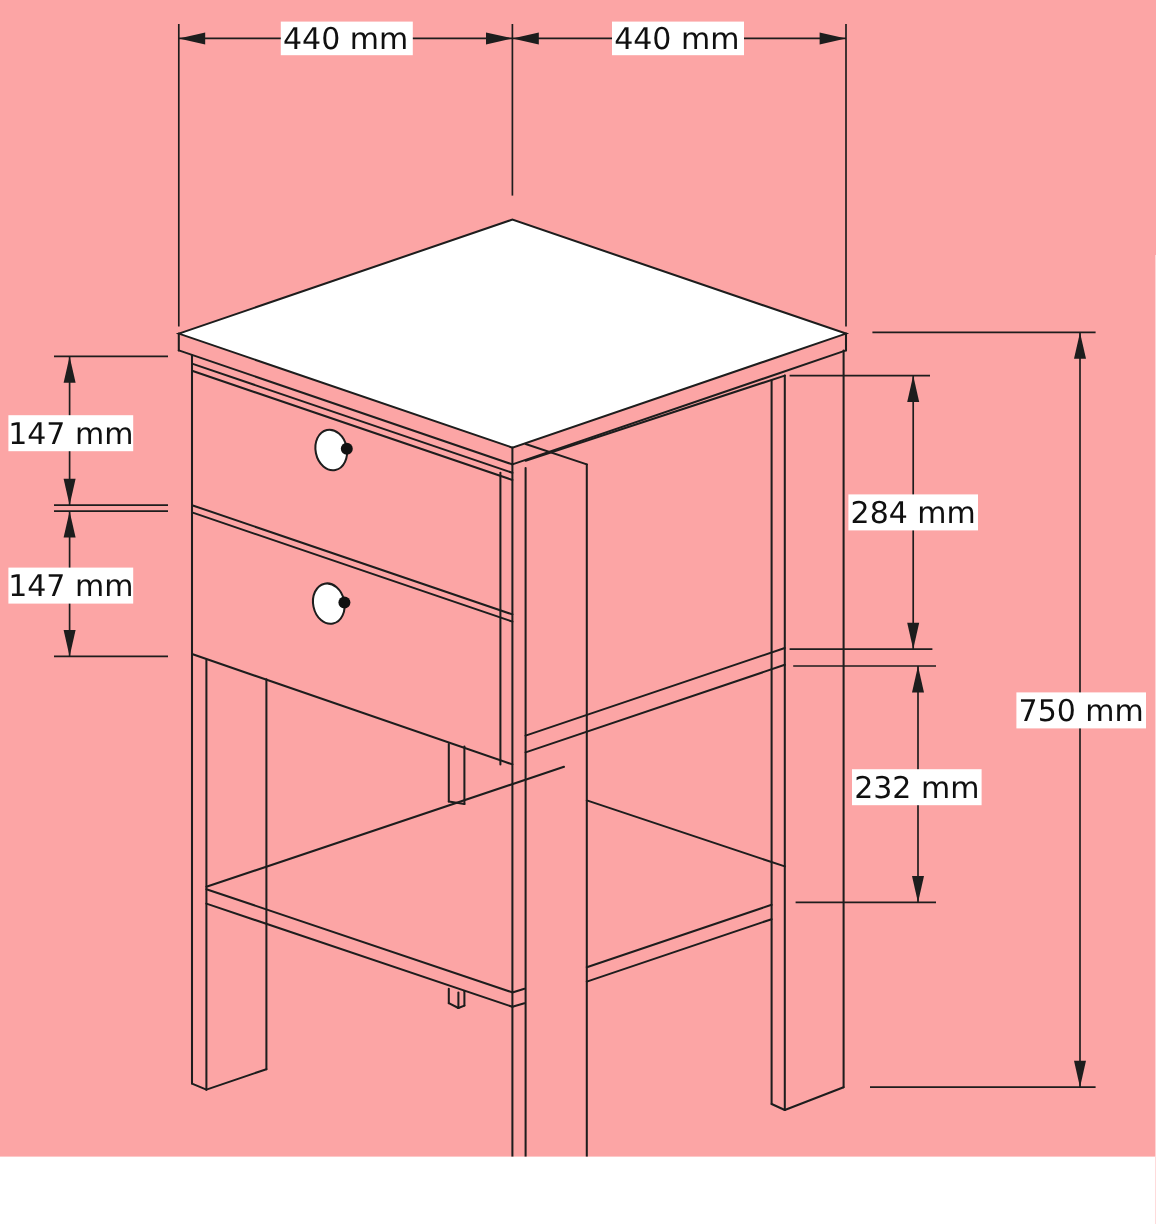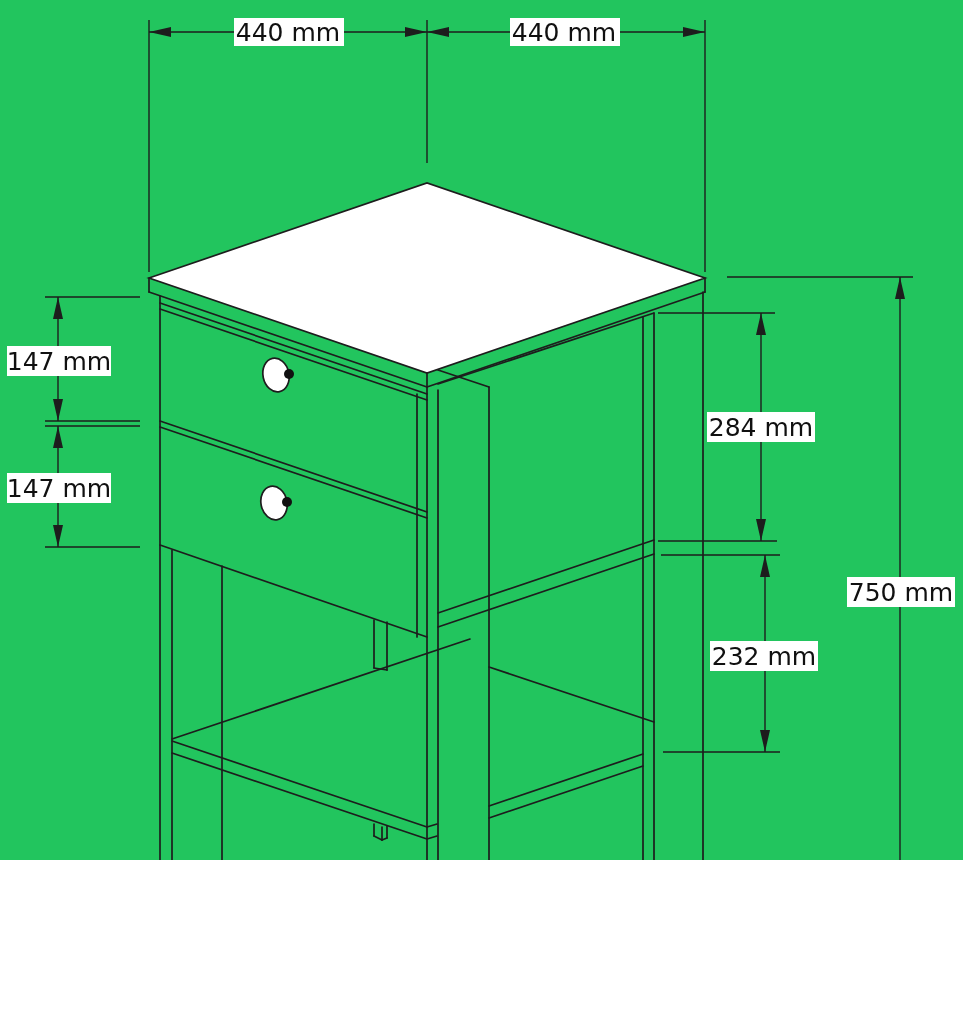--- a/index.html
+++ b/index.html
@@ -1,19 +1,19 @@
 <!DOCTYPE html>
 <html><head>
 <meta charset="utf-8">
 <style>
   html,body{margin:0;padding:0;background:#ffffff;}
   .canvas{
     position:relative;
-    width:963px;height:860px;
-    background:#22c55e;
+    width:963px;height:964px;
+    background:#fca5a5;
     font-family:"DejaVu Sans", sans-serif;
     overflow:hidden;
   }
   svg{display:block;}
   .furn{stroke:#1d1d1d;stroke-width:1.7;fill:none;stroke-linecap:round;}
   .furn-fill{stroke:#1d1d1d;stroke-width:1.7;fill:#ffffff;}
   .dim{stroke:#1d1d1d;stroke-width:1.4;fill:none;stroke-linecap:butt;}
   .arrow{fill:#1d1d1d;stroke:none;}
   .backplate{fill:#ffffff;stroke:none;}
   .dimtext{

